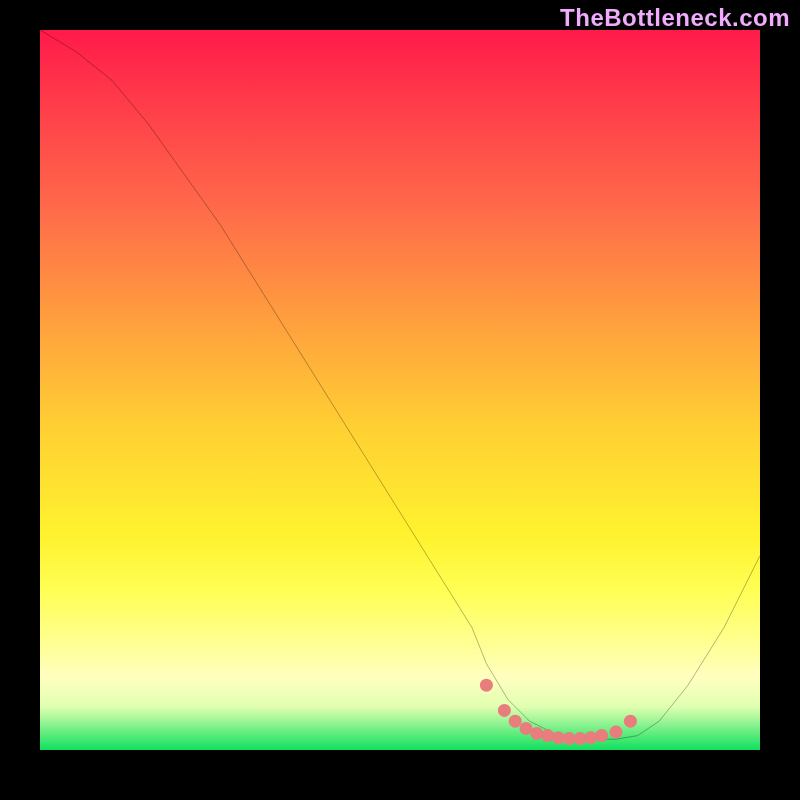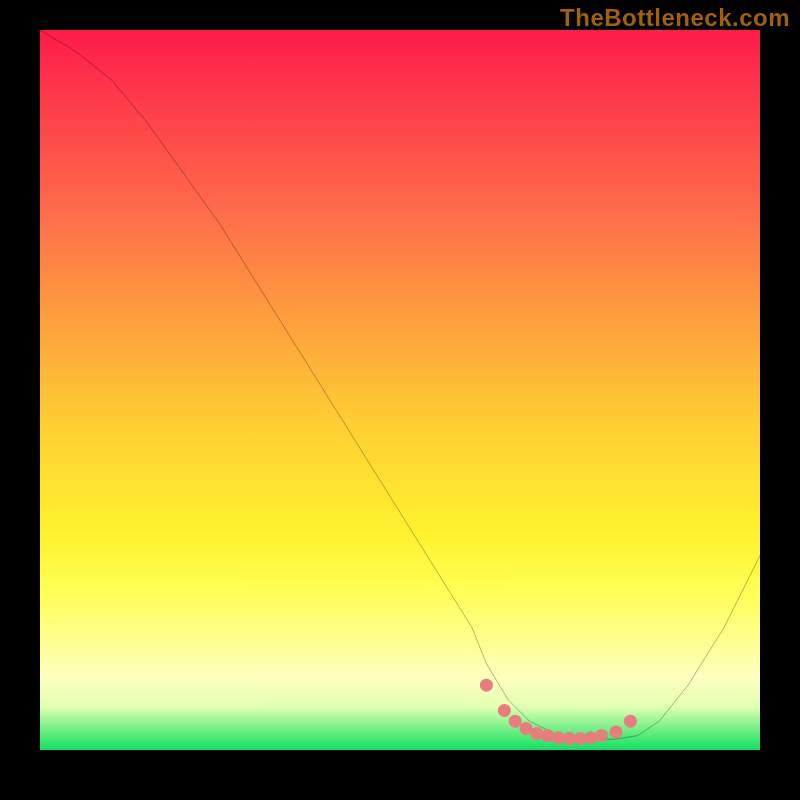--- a/index.html
+++ b/index.html
@@ -14,21 +14,21 @@
   .frame {
     position: relative;
     width: 800px;
     height: 800px;
     background: #000;
   }
   .watermark {
     position: absolute;
     top: 4px;
     right: 10px;
-    color: #a16207;
+    color: #f0abfc;
     font-size: 24px;
     font-weight: bold;
     letter-spacing: 0.5px;
     z-index: 20;
   }
   .plot {
     position: absolute;
     left: 40px;
     top: 30px;
     width: 720px;

